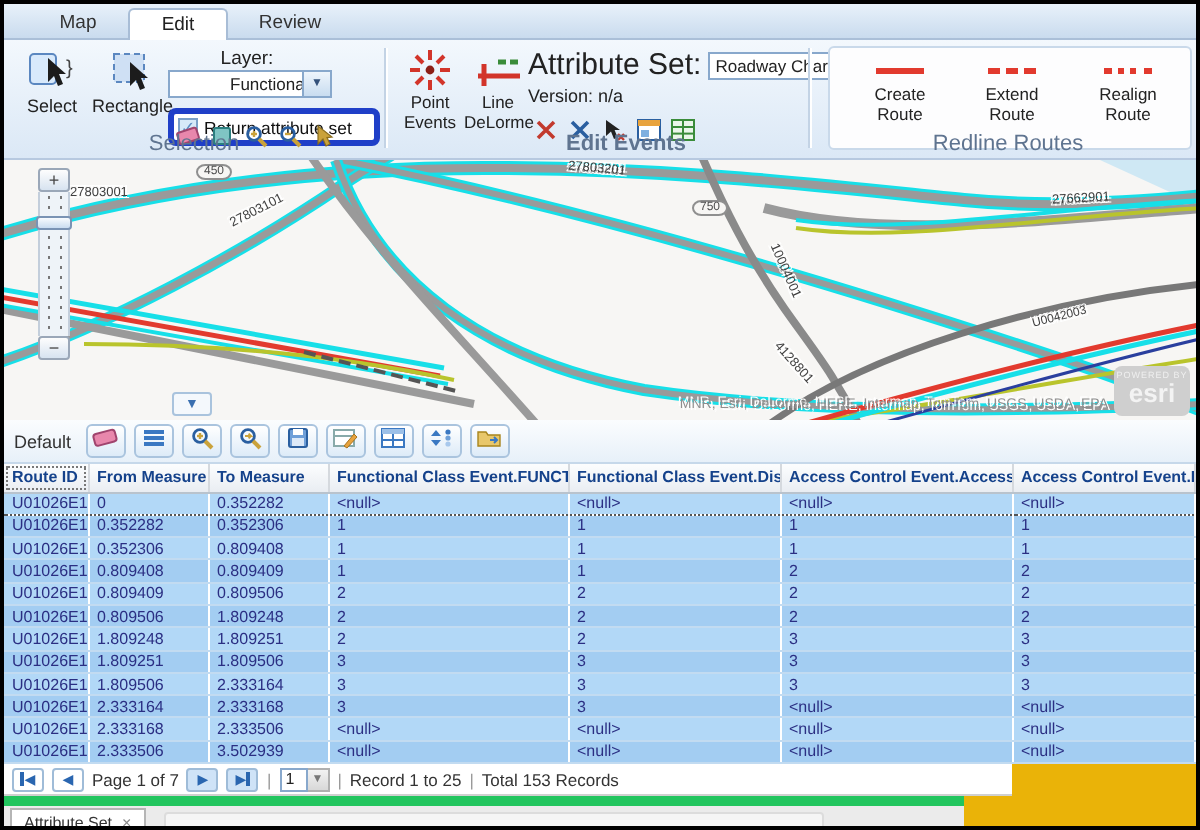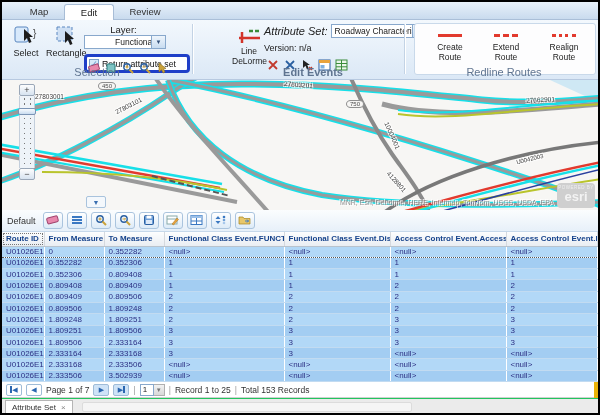--- a/index.html
+++ b/index.html
@@ -44,21 +44,21 @@
   .ras-label { font-size:8.7px; color:#111; white-space:nowrap; }
 
   .mini-row { position:absolute; display:flex; gap:3px; }
   .mini { width:14px; height:14px; display:flex; align-items:center; justify-content:center; }
 
   .pl-events { position:absolute; top:4px; width:34px; text-align:center; font-size:8.5px;
                line-height:1.15; color:#222; }
   .pl-events svg { display:block; margin:0 auto 1px auto; }
 
   .as-row { position:absolute; left:262px; top:4px; display:flex; align-items:center; }
-  .as-label { font-size:11px; color:#222; margin-right:3px; white-space:nowrap;font-style:italic; }
+  .as-label { font-size:15px; color:#222; margin-right:3px; white-space:nowrap; }
   .as-combo .combo-text { width:82px; }
   .version { position:absolute; left:262px; top:23px; font-size:9px; color:#222; }
 
   .redline-panel { position:absolute; left:412px; top:3px; width:182px; height:52px;
                    background:#fdfdfe; border:1px solid #c9d9ea; border-radius:3px;padding-left:48px; }
   .rl-btn { position:absolute; top:6px; width:50px; text-align:center; font-size:8.5px;
             line-height:1.15; color:#222; }
   .rl-line { width:24px; margin:4px auto 6px auto; border-top:3px solid #e23a2e; }
   .rl-dash { border-top-style:dashed; }
   .rl-dot { border-top-style:dotted; }
@@ -124,36 +124,36 @@
   .grid tr.focused td { border-top:1px dotted #555; border-bottom:1px dotted #555; }
   .grid th:nth-child(1),.grid td:nth-child(1){width:42px;}
   .grid th:nth-child(2),.grid td:nth-child(2){width:60px;}
   .grid th:nth-child(3),.grid td:nth-child(3){width:60px;}
   .grid th:nth-child(4),.grid td:nth-child(4){width:120px;}
   .grid th:nth-child(5),.grid td:nth-child(5){width:106px;}
   .grid th:nth-child(6),.grid td:nth-child(6){width:116px;}
   .grid th:nth-child(7),.grid td:nth-child(7){width:auto;}
 
   
-  .pager { position:absolute; left:0; top:380px; width:592px; height:16px; background:#fff;
+  .pager { position:absolute; left:0; top:380px; width:504px; height:16px; background:#fff;
            border-bottom:1px solid #d0d0d0; display:flex; align-items:center; gap:4px;
            padding-left:4px; font-size:8.5px; color:#333; }
   .pg-btn { width:16px; height:12px; border:1px solid #9fbcd8; border-radius:2px; background:#fff;
             display:flex; align-items:center; justify-content:center; font-size:7px; color:#2a66b0; }
   .pg-btn.lit { background:#cfe3f7; }
   .pg-bar { display:inline-block; width:2px; height:7px; background:#2a66b0; }
   .pg-sep { color:#999; }
   .pg-combo { display:flex; height:12px; }
   .pg-combo .combo-text { width:14px; font-size:8px; padding:0 2px; }
   .pg-combo .combo-btn { width:11px; line-height:10px; background:linear-gradient(#f2f2f2,#d8d8d8);
                          border-color:#b0b0b0; color:#777; }
 
   
-  .footer { position:absolute; left:0; top:396px; width:596px; height:15px; background:#ebebeb;
-            border-top:1px solid #22c55e; }
+  .footer { position:absolute; left:0; top:396px; width:480px; height:15px; background:#ebebeb;
+            border-top:5px solid #22c55e; }
   .foot-tab { position:absolute; left:3px; top:1px; height:14px; background:#fff;
               border:1px solid #b5b5b5; border-bottom:none; padding:0 6px; font-size:8px;
               line-height:13px; color:#333; display:flex; align-items:center; gap:5px; }
   .foot-close { font-size:8px; color:#888; line-height:8px; }
   .foot-strip { position:absolute; left:80px; top:3px; width:330px; height:10px; background:#f5f5f5;
                 border:1px solid #dcdcdc; border-radius:2px; }
 </style>
 </head>
 <body>
 
@@ -229,20 +229,38 @@
       <span class="mini">
         <svg width="12" height="12">
             <path d="M3 1 L3 10 L5.5 7.5 L7 11 L9 10 L7.5 6.8 L10 6.5 Z" fill="#caa23a" stroke="#8a6d1d" stroke-width=".6"></path>
           </svg>
       </span>
     </div>
     <div class="group-label" style="left:70px; width:50px;">Selection</div>
 
     <div class="group-sep" style="left:190px;"></div>
 
+    <div class="pl-events" style="left:196px;">
+      <span>
+        <svg width="22" height="22" viewBox="0 0 22 22">
+          <g stroke="#d2342a" stroke-width="2">
+            <line x1="11" y1="1" x2="11" y2="6"></line>
+              <line x1="11" y1="16" x2="11" y2="21"></line>
+            <line x1="1" y1="11" x2="6" y2="11"></line>
+              <line x1="16" y1="11" x2="21" y2="11"></line>
+            <line x1="4" y1="4" x2="7.5" y2="7.5"></line>
+              <line x1="14.5" y1="14.5" x2="18" y2="18"></line>
+            <line x1="18" y1="4" x2="14.5" y2="7.5"></line>
+              <line x1="7.5" y1="14.5" x2="4" y2="18"></line>
+          </g>
+          <circle cx="11" cy="11" r="2.2" fill="#8c1f17"></circle>
+        </svg>
+      </span>
+      <span>Point Events</span>
+    </div>
     <div class="pl-events" style="left:230px;">
       <span>
         <svg width="26" height="22" viewBox="0 0 26 22">
           <line x1="3" y1="14" x2="24" y2="14" stroke="#d2342a" stroke-width="2.5"></line>
           <line x1="6" y1="8" x2="6" y2="19" stroke="#d2342a" stroke-width="2.5"></line>
           <line x1="13" y1="7" x2="17" y2="7" stroke="#3a8c3a" stroke-width="2.5"></line>
           <line x1="19" y1="7" x2="23" y2="7" stroke="#3a8c3a" stroke-width="2.5"></line>
         </svg>
       </span>
       <span>Line DeLorme</span>

